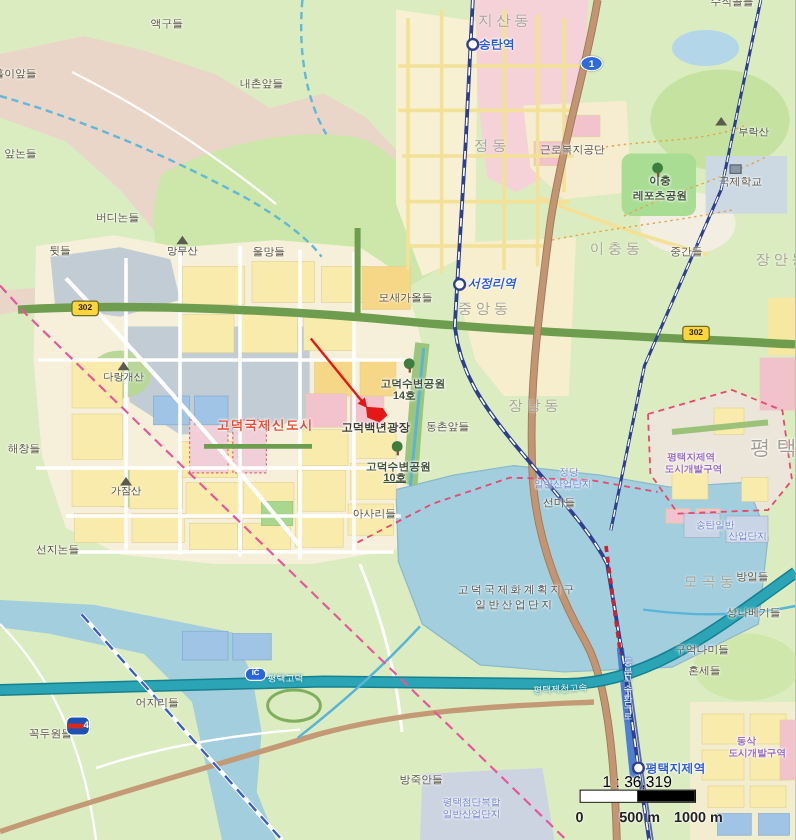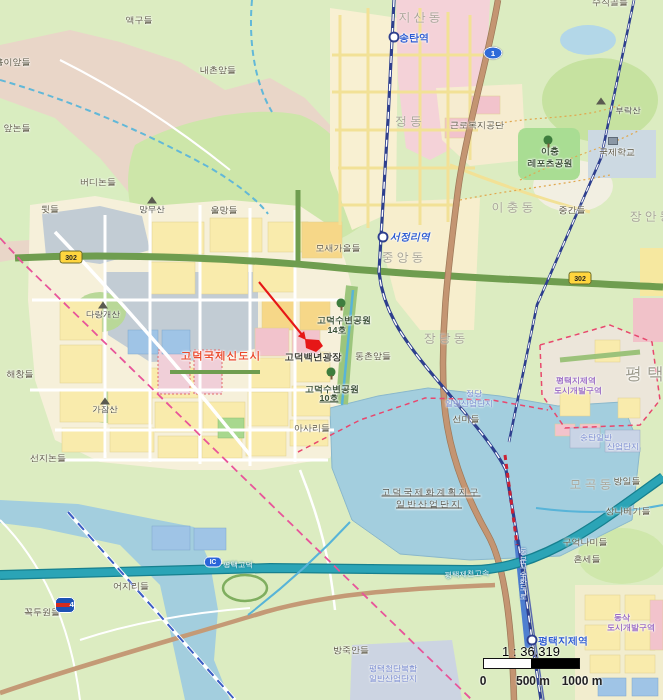--- a/index.html
+++ b/index.html
@@ -11,21 +11,21 @@
        text-shadow:0 0 2px #fff,0 0 2px #fff,0 0 3px #fff;line-height:1;}
   .l-place{font-size:9px;color:#57523f;}
   .l-area{font-size:12px;color:#a6a396;letter-spacing:3px;text-shadow:0 0 2px #fff;}
   .l-area-xl{font-size:17px;color:#9e9c8e;letter-spacing:5px;}
   .l-station{font-size:10px;font-weight:bold;color:#2d5bd1;}
   .l-ind{font-size:8px;color:#6e82cc;}
   .l-purple{font-size:8px;font-weight:bold;color:#9b6cc4;}
   .l-red{font-size:10.5px;font-weight:bold;color:#ea4a2d;letter-spacing:1px;}
   .l-plaza{font-size:9.5px;font-weight:bold;color:#3c3c33;}
   .l-park{font-size:9px;font-weight:bold;color:#3c5137;}
-  .l-zone{font-size:9px;color:#52524a;letter-spacing:2px;text-decoration:underline;}
+  .l-zone{font-size:9px;color:#52524a;letter-spacing:2px;}
   .l-mountain{font-size:8.5px;color:#4c4c44;}
   .l-hwy{font-size:7.5px;color:#fff;text-shadow:0 0 2px #187e8e,0 0 2px #187e8e;}
   .l-hwy-v{font-size:7.5px;color:#fff;text-shadow:0 0 2px #2a56a8,0 0 2px #2a56a8;
            writing-mode:vertical-rl;transform:translate(-50%,-50%);}
   .station-dot{position:absolute;width:7px;height:7px;border-radius:50%;background:#fff;
        border:2px solid #2e3f8e;transform:translate(-50%,-50%);z-index:2;}
   .sh{position:absolute;transform:translate(-50%,-50%);display:flex;align-items:center;
       justify-content:center;z-index:2;line-height:1;}
   .sh-national{width:17px;height:11px;border-radius:50%;background:#2f6bd8;border:1px solid #fff;
       color:#fff;font-size:8px;font-weight:bold;box-shadow:0 0 1px #456;}

